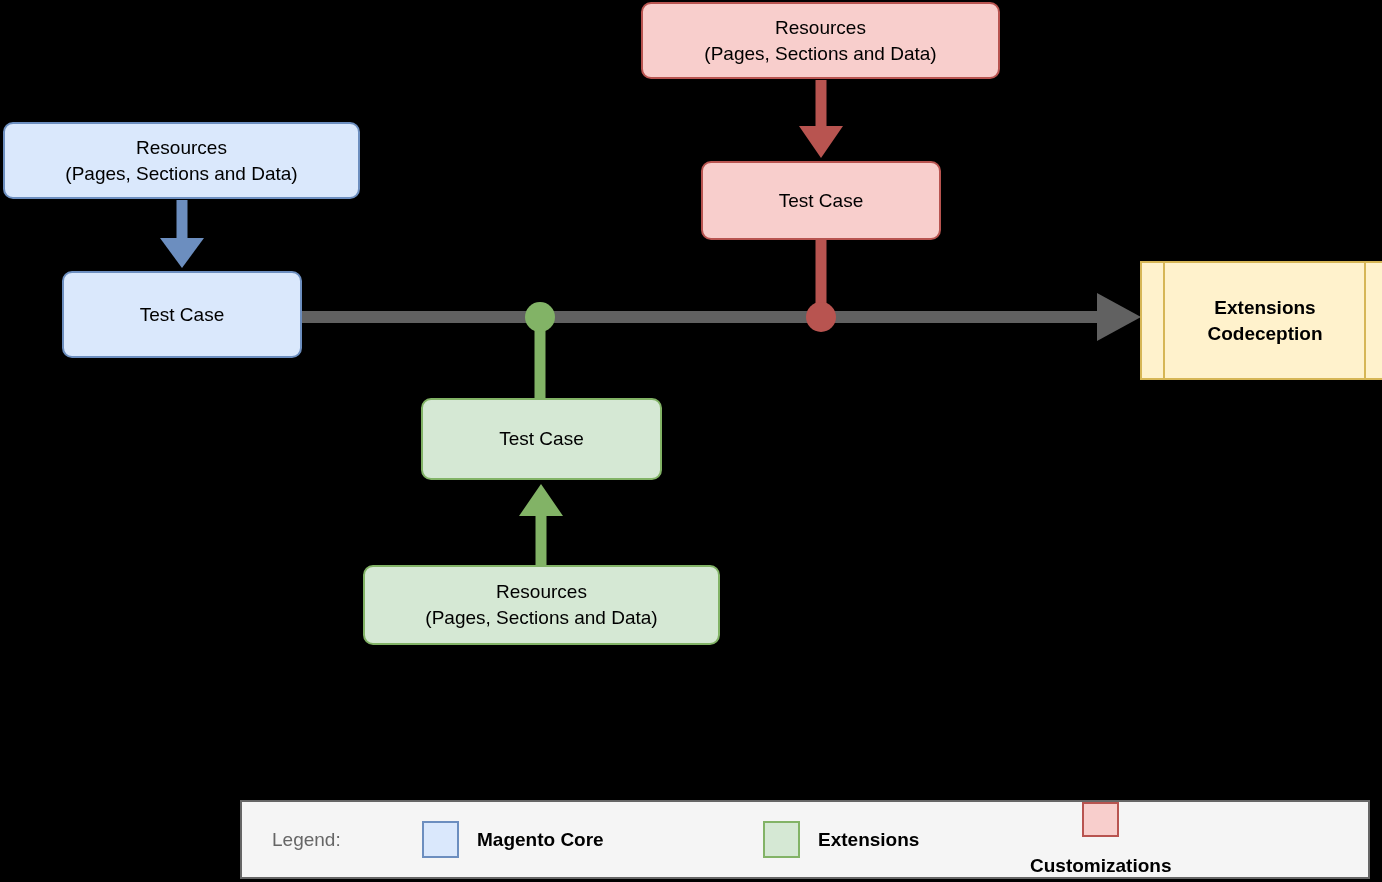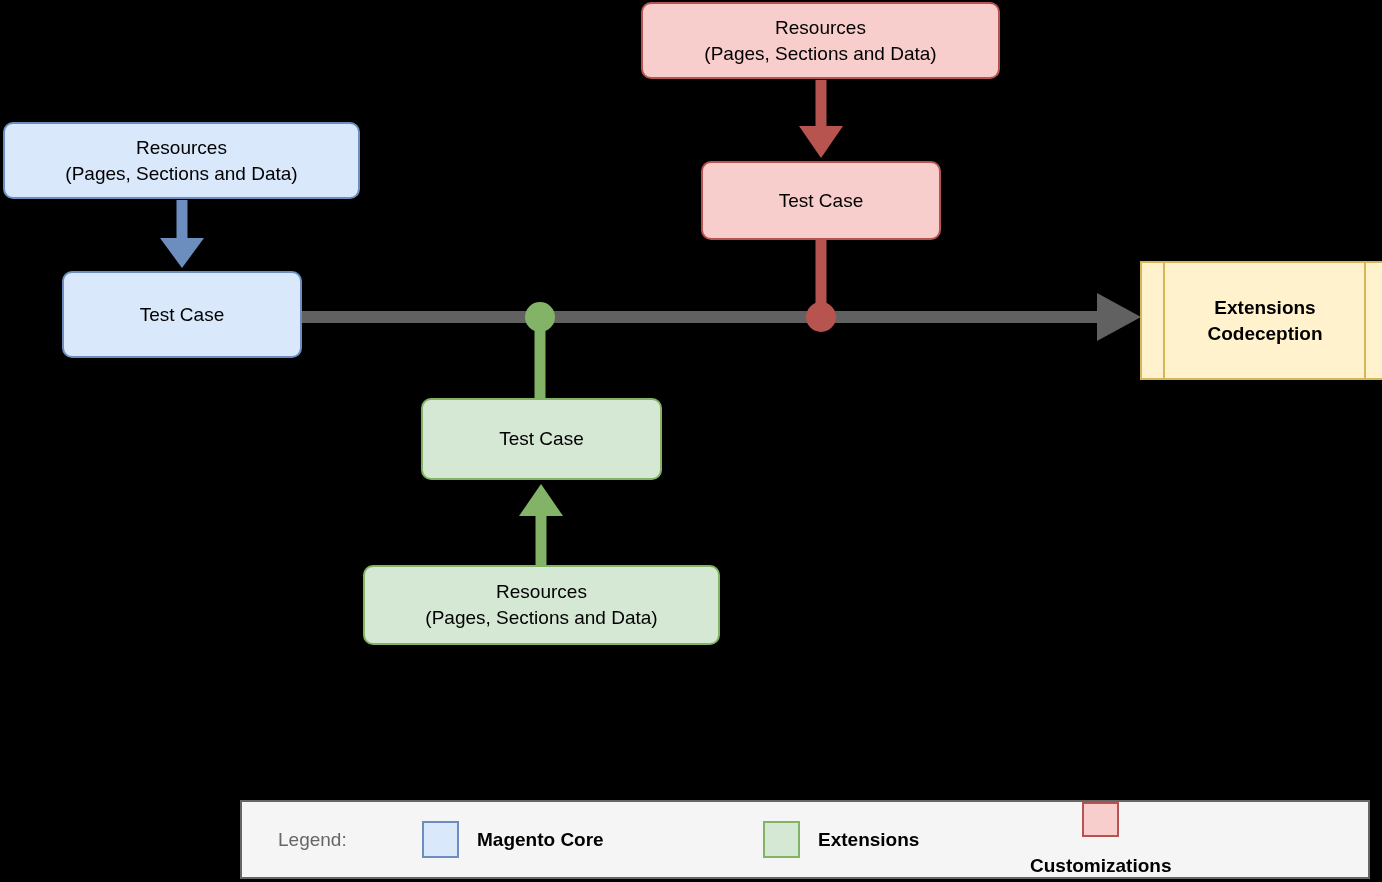--- a/index.html
+++ b/index.html
@@ -79,21 +79,20 @@
     border: 2px solid #666666;
   }
   .legend-title {
     position: absolute;
     left: 30px; top: 0;
     height: 100%;
     display: flex;
     align-items: center;
     font-size: 19px;
     color: #666666;
-    margin-left: 6px;
   }
   .legend-item {
     position: absolute;
     top: 0;
     height: 100%;
     display: flex;
     align-items: center;
     gap: 18px;
   }
   .legend-item-0 { left: 180px; }

